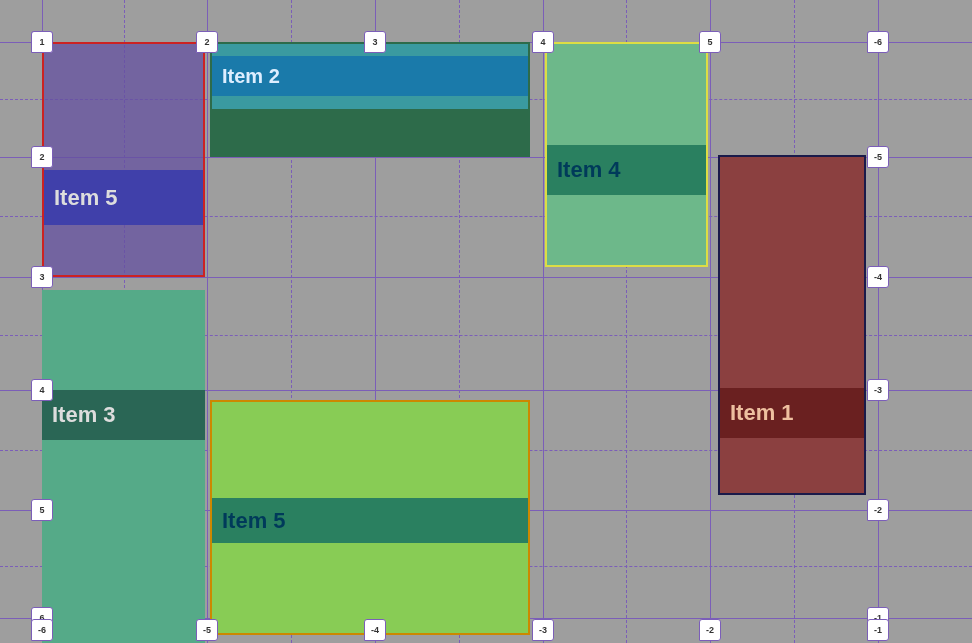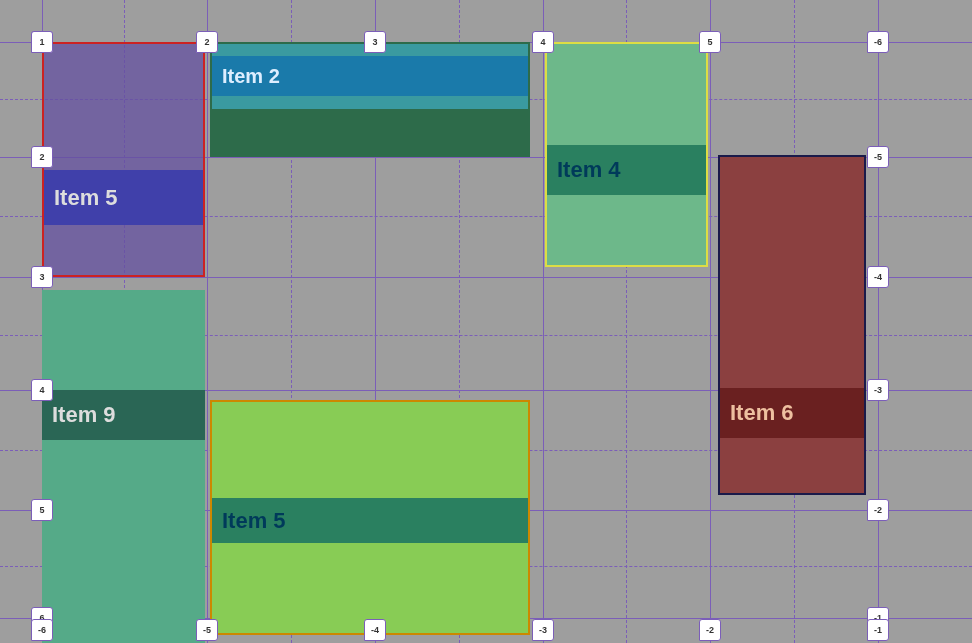--- a/index.html
+++ b/index.html
@@ -283,27 +283,27 @@
 
 <div id="item3" class="item">
   <div id="item3-inner"></div>
   <div id="item3-bar">
     <span class="item-label">Item 4</span>
   </div>
 </div>
 
 <div id="item4" class="item">
   <div id="item4-bar">
-    <span class="item-label" style="color:#eec0a0;">Item 6</span>
+    <span class="item-label" style="color:#eec0a0;">Item 1</span>
   </div>
 </div>
 
 <div id="item6" class="item">
   <div id="item6-bar">
-    <span class="item-label" style="color:#ddd;">Item 9</span>
+    <span class="item-label" style="color:#ddd;">Item 3</span>
   </div>
 </div>
 
 <div id="item5" class="item">
   <div id="item5-inner"></div>
   <div id="item5-bar">
     <span class="item-label">Item 5</span>
   </div>
 </div>
 

